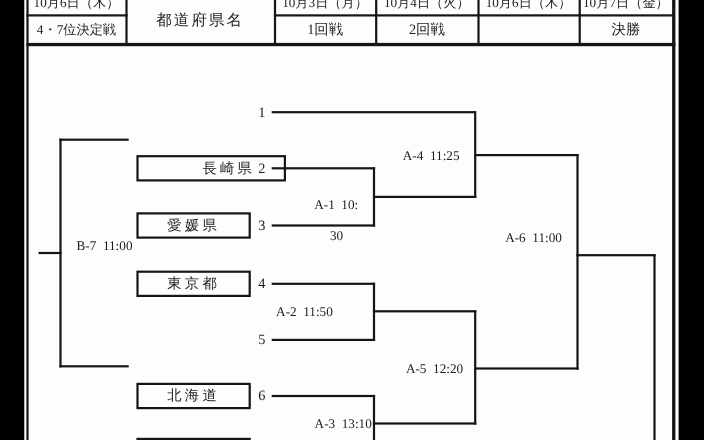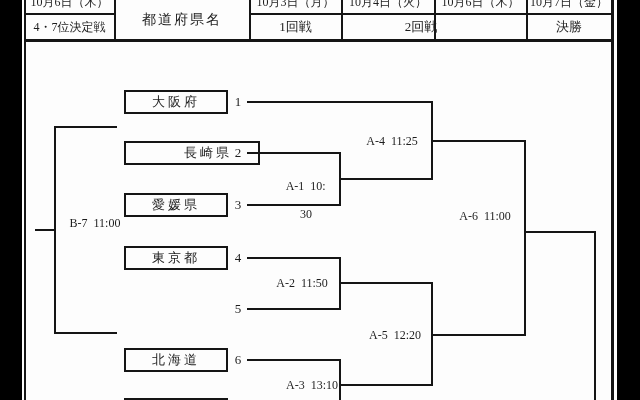--- a/index.html
+++ b/index.html
@@ -43,24 +43,23 @@
 
   <div class="cell datecell" style="left:25px;top:-7px;width:89px;">10月6日（木）</div>
   <div class="cell datecell" style="left:250px;top:-7px;width:91px;">10月3日（月）</div>
   <div class="cell datecell" style="left:342px;top:-7px;width:92px;">10月4日（火）</div>
   <div class="cell datecell" style="left:435px;top:-7px;width:91px;">10月6日（木）</div>
   <div class="cell datecell" style="left:527px;top:-7px;width:84px;">10月7日（金）</div>
 
   <div class="cell roundcell" style="left:25px;top:14px;width:89px;font-size:12px;">4・7位決定戦</div>
   <div class="cell prefhdr" style="left:115px;top:0;width:134px;">都道府県名</div>
   <div class="cell roundcell" style="left:250px;top:14px;width:91px;">1回戦</div>
-  <div class="cell roundcell" style="left:342px;top:14px;width:92px;margin-left:33px;">2回戦</div>
+  <div class="cell roundcell" style="left:342px;top:14px;width:92px;">2回戦</div>
   <div class="cell roundcell" style="left:527px;top:14px;width:84px;">決勝</div>
 
-  <div class="teambox" style="top:90px;">大阪府</div>
   <div class="teambox" style="top:141px;padding-left:32px;">長崎県</div>
   <div class="teambox" style="top:193px;">愛媛県</div>
   <div class="teambox" style="top:246px;">東京都</div>
   <div class="teambox" style="top:348px;">北海道</div>
   <div class="teambox" style="top:398px;"></div>
 
   <div class="seed" style="top:94px;">1</div>
   <div class="seed" style="top:145px;">2</div>
   <div class="seed" style="top:197px;">3</div>
   <div class="seed" style="top:250px;">4</div>
@@ -92,19 +91,19 @@
 
   <div class="hline" style="left:54px;top:126px;width:63px;"></div>
   <div class="hline" style="left:54px;top:332px;width:63px;"></div>
   <div class="vline" style="left:54px;top:126px;height:208px;"></div>
   <div class="hline" style="left:35px;top:229px;width:21px;"></div>
 
   <div class="mlabel" style="left:270px;top:165px;width:60px;">
     <span>A-1  10:</span><br>
     <span>30</span>
   </div>
-  <div class="mlabel" style="left:266px;top:276px;width:72px;text-align:center;">A-2  11:50</div>
+  <div class="mlabel" style="left:251px;top:276px;width:72px;text-align:left;">A-2  11:50</div>
   <div class="mlabel" style="left:266px;top:378px;width:72px;text-align:right;">A-3  13:10</div>
   <div class="mlabel" style="left:360px;top:134px;width:64px;">A-4  11:25</div>
   <div class="mlabel" style="left:362px;top:328px;width:66px;">A-5  12:20</div>
   <div class="mlabel" style="left:450px;top:209px;width:70px;">A-6  11:00</div>
   <div class="mlabel" style="left:62px;top:216px;width:66px;">B-7  11:00</div>
 </div>
 
 </body></html>

